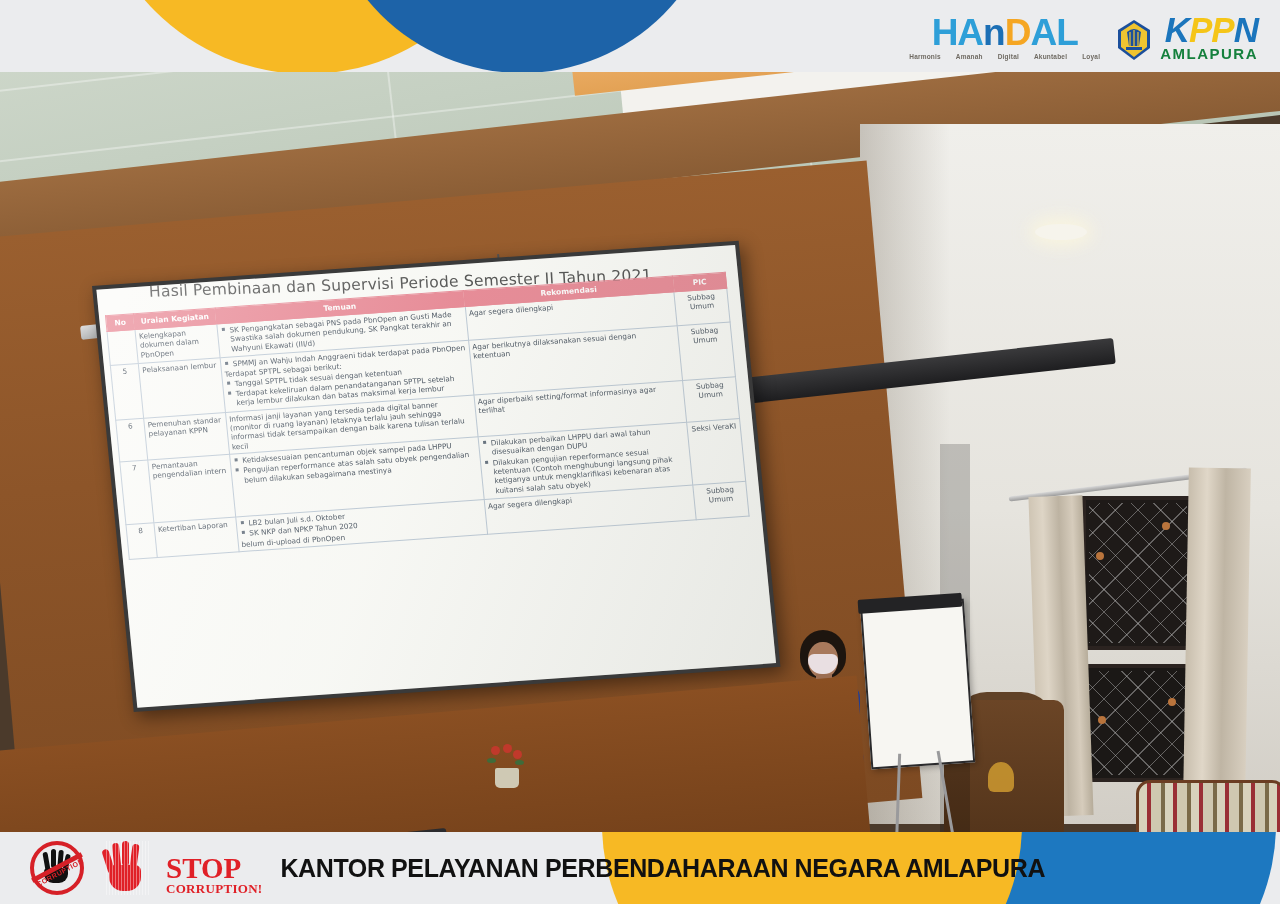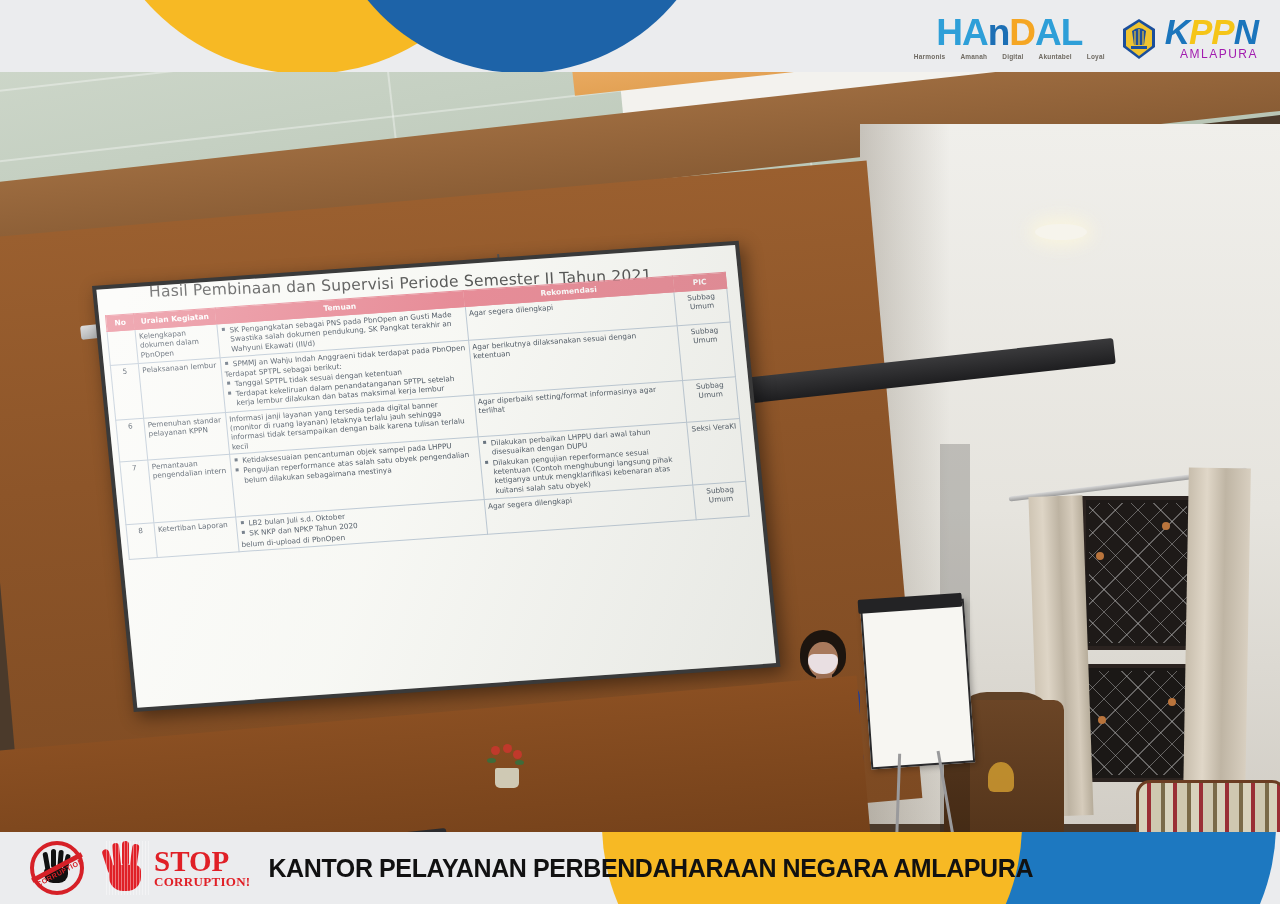--- a/index.html
+++ b/index.html
@@ -16,21 +16,21 @@
   .hd-blue{color:#2e9fd8;}
   .hd-blue2{color:#1c6fb5;}
   .hd-orange{color:#f5a623;}
   .handal-sub{display:flex;gap:15px;font-size:6.5px;color:#6f6a62;font-weight:bold;margin-top:2px;letter-spacing:.2px;}
   .kppn{display:flex;align-items:flex-end;gap:6px;position:relative;}
   .kppn-seal{width:40px;height:44px;position:relative;}
   .kppn-text{position:relative;display:flex;flex-direction:column;align-items:flex-end;}
   .kppn-word{font-size:35px;font-weight:bold;font-style:italic;letter-spacing:-1px;line-height:1;}
   .kp-blue{color:#1b75bc;}
   .kp-yellow{color:#f5c518;}
-  .kppn-sub{font-size:12px;font-weight:normal;color:#a21caf;letter-spacing:1.5px;margin-top:-2px;}
+  .kppn-sub{font-size:15px;font-weight:bold;color:#15803d;letter-spacing:1.5px;margin-top:-2px;}
 
   
   .photo{position:absolute;left:0;top:64px;width:1280px;height:776px;overflow:hidden;background:#4b3a2b;z-index:10;}
 
   
   .ceiling{position:absolute;left:-40px;top:-30px;width:1360px;height:230px;background:linear-gradient(175deg,#cfd8cb 0%,#c5d0c2 45%,#b8c5b5 100%);transform:rotate(-6.5deg);transform-origin:left top;}
   .ceil-white{position:absolute;left:620px;top:-60px;width:760px;height:120px;background:#f3f2ee;transform:rotate(-5.5deg);}
   .ceil-orange{position:absolute;left:570px;top:-14px;width:780px;height:46px;background:linear-gradient(180deg,#eeb06a,#e3a255);transform:rotate(-6.2deg);transform-origin:left top;}
   .ceil-line{position:absolute;background:rgba(255,255,255,.35);height:1.5px;}
 
@@ -127,21 +127,21 @@
   .arc-blue-bot{position:absolute;left:846px;top:-8px;width:430px;height:208px;background:#1d78c0;border-radius:0 0 215px 215px;}
   .arc-yellow-bot2{position:absolute;left:602px;top:-8px;width:420px;height:206px;background:#f7b924;border-radius:0 0 210px 210px;}
   .bot-inner{position:absolute;left:0;top:0;width:1280px;height:72px;display:flex;align-items:center;gap:18px;padding-left:28px;box-sizing:border-box;}
   .nocorr{position:relative;width:58px;height:58px;flex:none;}
   .nocorr-ring{position:absolute;inset:2px;border:4px solid #d62027;border-radius:50%;}
   .nocorr-bar{position:absolute;left:1px;top:26px;width:56px;height:5px;background:#d62027;transform:rotate(-28deg);}
   .nocorr-word{position:absolute;left:6px;top:30px;font-size:7px;font-weight:bold;color:#d62027;transform:rotate(-28deg);letter-spacing:.5px;}
   .hand-black{position:absolute;left:14px;top:10px;width:28px;height:34px;}
   .fing{position:absolute;width:5px;height:19px;background:#111;border-radius:3px;}
   .palm{position:absolute;left:2px;top:19px;width:24px;height:15px;background:#111;border-radius:4px 4px 9px 9px;}
-  .stop-group{position:relative;display:flex;align-items:center;gap:4px;flex:none;}
+  .stop-group{position:relative;display:flex;align-items:flex-end;gap:16px;flex:none;}
   .redhand{position:relative;width:46px;height:54px;}
   .rh-f{position:absolute;width:7px;height:25px;background:#e02027;border-radius:4px;}
   .rh-p{position:absolute;left:5px;top:24px;width:32px;height:26px;background:#e02027;border-radius:6px 6px 14px 14px;}
   .rh-tex{position:absolute;inset:0;opacity:.45;background-image:repeating-linear-gradient(90deg,transparent 0 2px,rgba(255,255,255,.85) 2px 3px);}
   .stoptext{display:flex;flex-direction:column;line-height:.95;}
   .stoptext .s1{font-family:"Liberation Serif",serif;font-size:29px;font-weight:bold;color:#e02027;letter-spacing:0px;}
   .stoptext .s2{font-family:"Liberation Serif",serif;font-size:13px;font-weight:bold;color:#e02027;letter-spacing:.3px;}
   .bot-title{position:relative;font-size:25px;font-weight:bold;color:#111;letter-spacing:-.4px;white-space:nowrap;z-index:3;}
 </style>
 </head>

